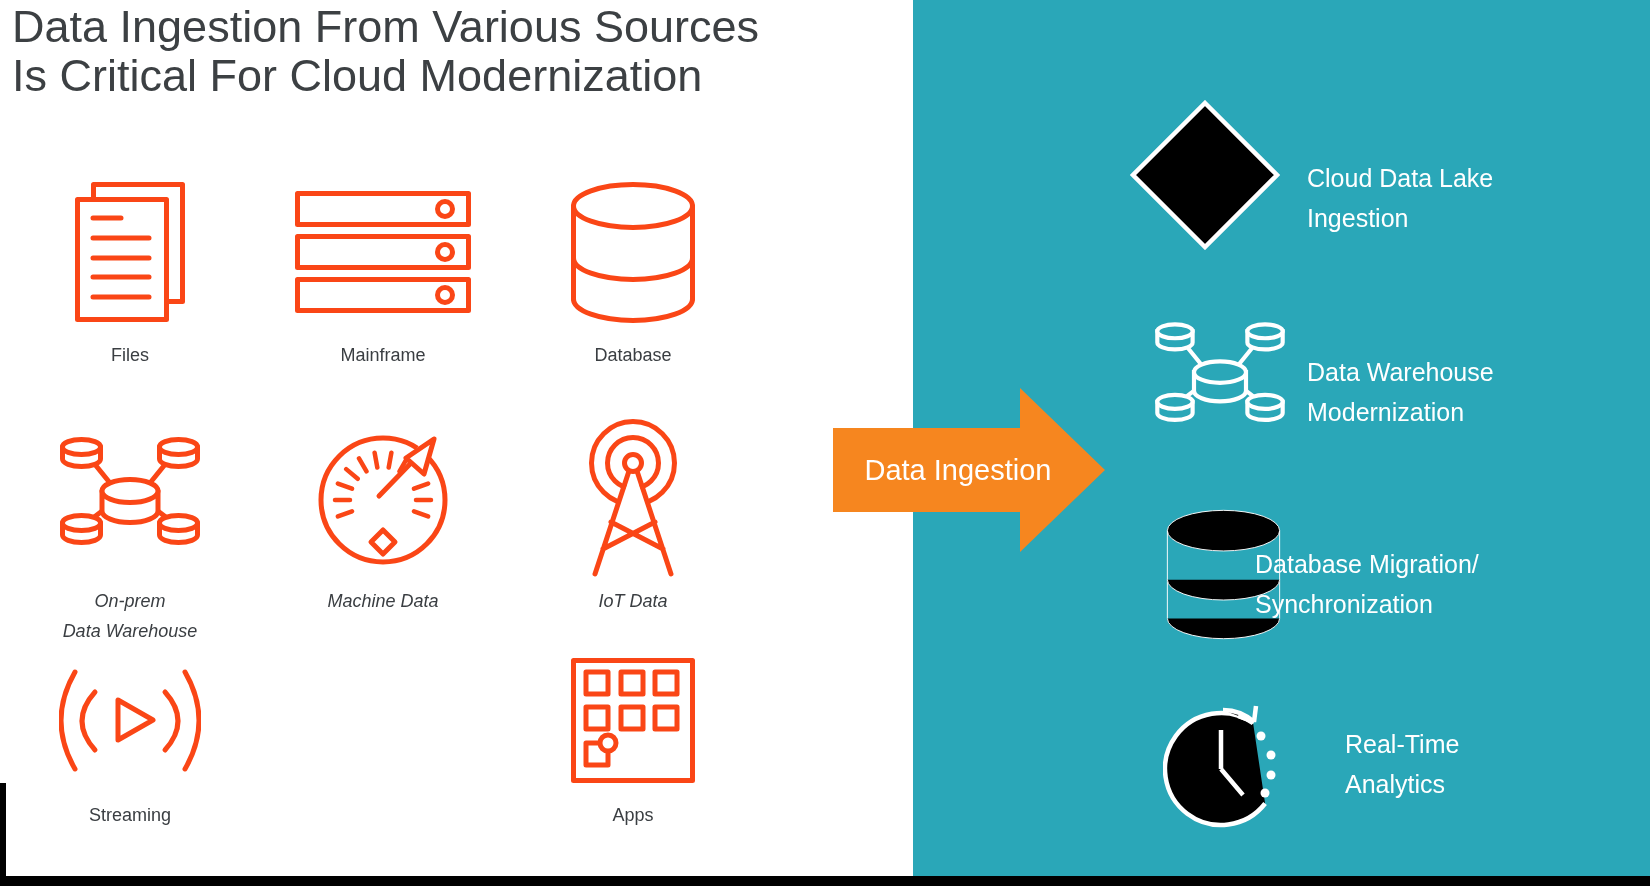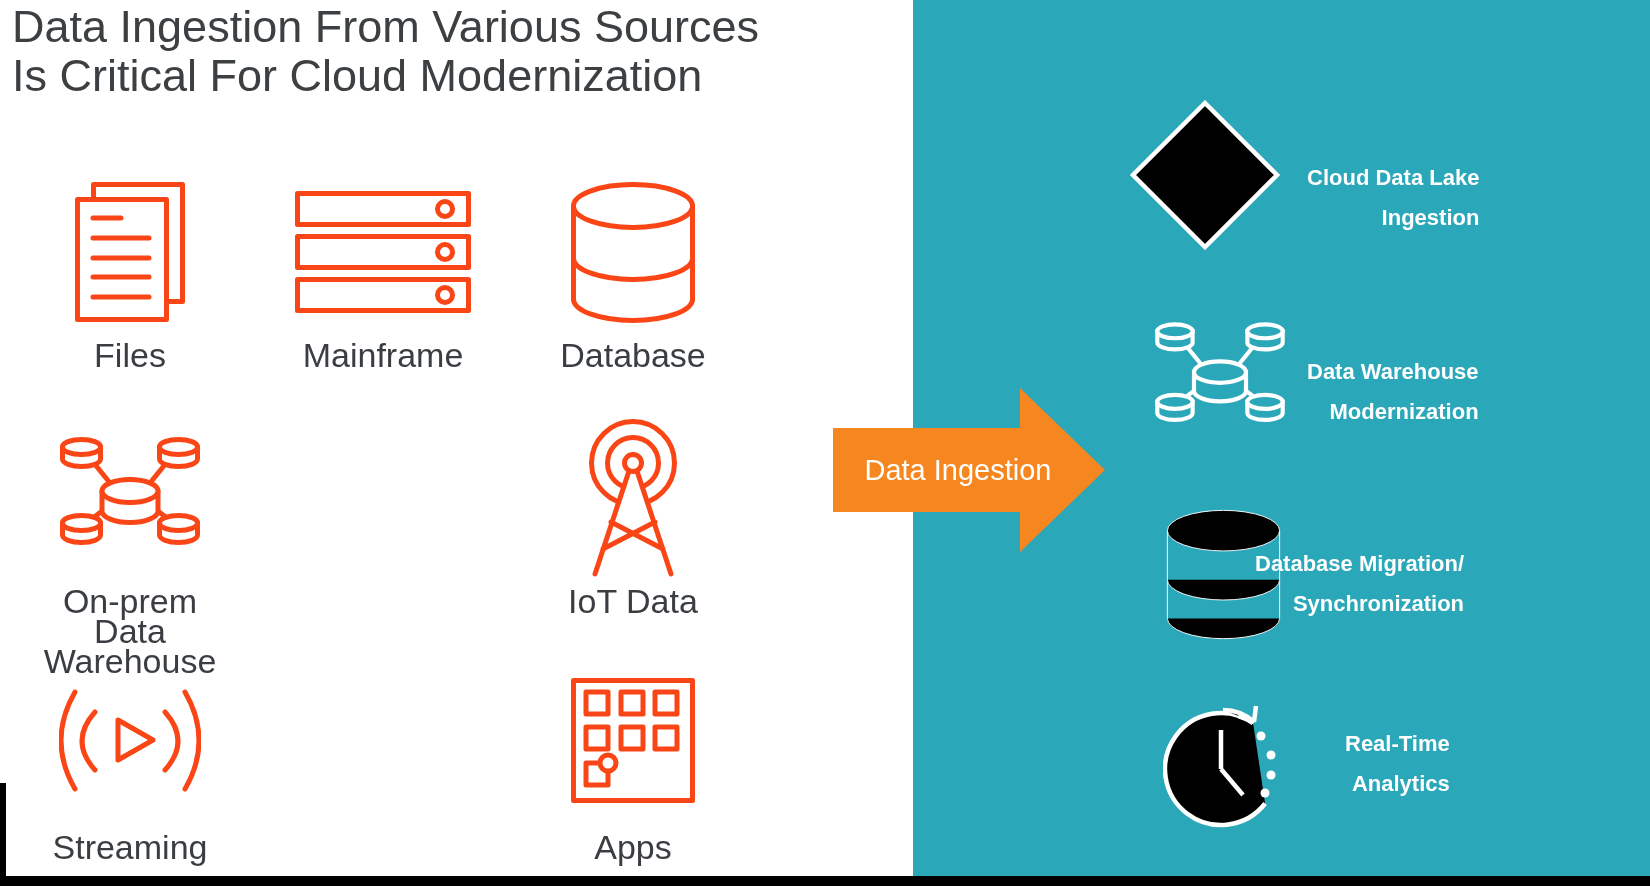--- a/index.html
+++ b/index.html
@@ -12,24 +12,24 @@
          font-family:"Liberation Sans",sans-serif;}
   .title{position:absolute;left:12px;top:2px;font-size:45px;line-height:49px;
          font-weight:300;color:var(--title-text);letter-spacing:0;}
   .teal-panel{position:absolute;left:913px;top:0;width:737px;height:877px;background:var(--teal);}
   .bottom-bar{position:absolute;left:0;top:876px;width:1650px;height:10px;background:var(--bar-black);}
   .left-sliver{position:absolute;left:0;top:783px;width:6px;height:103px;background:var(--bar-black);}
 
   .cell{position:absolute;width:250px;display:flex;flex-direction:column;align-items:center;}
   .ico{display:flex;align-items:center;justify-content:center;width:100%;}
   .r1 .ico{height:148px;} .r2 .ico{height:156px;} .r3 .ico{height:128px;}
-  .r1{top:178px;} .r2{top:420px;} .r3{top:676px;gap:12px;}
+  .r1{top:178px;} .r2{top:420px;} .r3{top:656px;}
   .c1{left:5px;} .c2{left:258px;} .c3{left:508px;}
-  .r1 .cell-label{margin-top:14px;} .r2 .cell-label{margin-top:10px;} .r3 .cell-label{margin-top:16px;}
-  .cell-label{font-size:34px;line-height:30px;color:var(--label-text);text-align:center;font-weight:400;}
+  .r1 .cell-label{margin-top:14px;} .r2 .cell-label{margin-top:10px;font-style:italic;} .r3 .cell-label{margin-top:16px;}
+  .cell-label{font-size:18px;line-height:30px;color:var(--label-text);text-align:center;font-weight:400;}
 
   .ico svg{fill:none;stroke-width:5;stroke-linecap:round;stroke-linejoin:round;}
   .src-ico{--icon-bg:#fff;} .src-ico svg{stroke:var(--icon-orange);}
   .dst-ico{--icon-bg:var(--teal);} .dst-ico svg{stroke:var(--panel-text);}
   .fill-bg{fill:var(--icon-bg);}
   .bg-stroke{stroke:var(--icon-bg);}
   .bg-fill{fill:var(--icon-bg);stroke:none;}
   .thin{stroke-width:4.5;}
   .dot{fill:var(--panel-text);stroke:none;}
 
@@ -37,21 +37,21 @@
   .arrow-shape{fill:var(--arrow-orange);}
   .arrow-label{position:absolute;left:833px;top:428px;width:250px;height:84px;
       display:flex;align-items:center;justify-content:center;
       color:#fff;font-size:29px;font-weight:500;}
 
   .dst-ico{position:absolute;display:flex;align-items:center;justify-content:center;}
   .d1{left:1130px;top:100px;width:150px;height:150px;}
   .d2{left:1152px;top:316px;width:136px;height:126px;}
   .d3{left:1164px;top:506px;width:118px;height:138px;}
   .d4{left:1163px;top:700px;width:135px;height:138px;}
-  .dst-label{position:absolute;color:var(--panel-text);font-size:22px;line-height:40px;font-weight:700;text-align:right;}
+  .dst-label{position:absolute;color:var(--panel-text);font-size:25px;line-height:40px;font-weight:400;}
   .dl1{left:1307px;top:158px;} .dl2{left:1307px;top:352px;}
   .dl3{left:1255px;top:544px;} .dl4{left:1328px;top:724px;margin-left:17px;}
 </style>
 </head>
 <body>
 
 <div class="stage">
 
   <div class="title">
     <div>Data Ingestion From Various Sources</div>
@@ -120,20 +120,35 @@
             <ellipse class="fill-bg" cx="70" cy="54" rx="28" ry="11.5"></ellipse>
         </g>
       </svg>
     </span>
     <div class="cell-label">
       <div>On-prem</div>
       <div>Data Warehouse</div>
     </div>
   </div>
 
+  <div class="cell r2 c2">
+    <span class="ico src-ico">
+      <svg width="137" height="137" viewBox="0 0 137 137">
+        <circle cx="68" cy="70" r="62"></circle>
+        <path class="thin" d="M37,81.3 L22.9,86.4 M35,70 L20,70 M37,58.7 L22.9,53.6 M42.7,48.8 L31.2,39.1 M51.5,41.4 L44,28.4 M62.3,37.5 L59.6,22.7 M73.7,37.5 L76.4,22.7 M84.5,41.4 L92,28.4 M99,58.7 L113.1,53.6 M101,70 L116,70 M99,81.3 L113.1,86.4"></path>
+        <polygon points="68,100 80,112 68,124 56,112"></polygon>
+        <path class="bg-stroke" style="stroke-width:14" d="M100,30 L126,3"></path>
+        <path d="M64,66 L95,34"></path>
+        <polygon points="119,9 91,28 109,44"></polygon>
+      </svg>
+    </span>
+    <div class="cell-label">
+      <div>Machine Data</div>
+    </div>
+  </div>
 
   <div class="cell r2 c3">
     <span class="ico src-ico">
       <svg width="88" height="158" viewBox="0 0 88 158" class="thin">
         <circle cx="44" cy="44" r="41.5"></circle>
         <circle cx="44" cy="44" r="25.5"></circle>
         <polygon class="bg-fill" points="44,50 2,158 86,158"></polygon>
         <path d="M40,52 L6,155 M48,52 L82,155 M22,103 L74,130 M66,103 L14,130"></path>
         <circle class="fill-bg" cx="44" cy="44" r="8.5"></circle>
       </svg>

